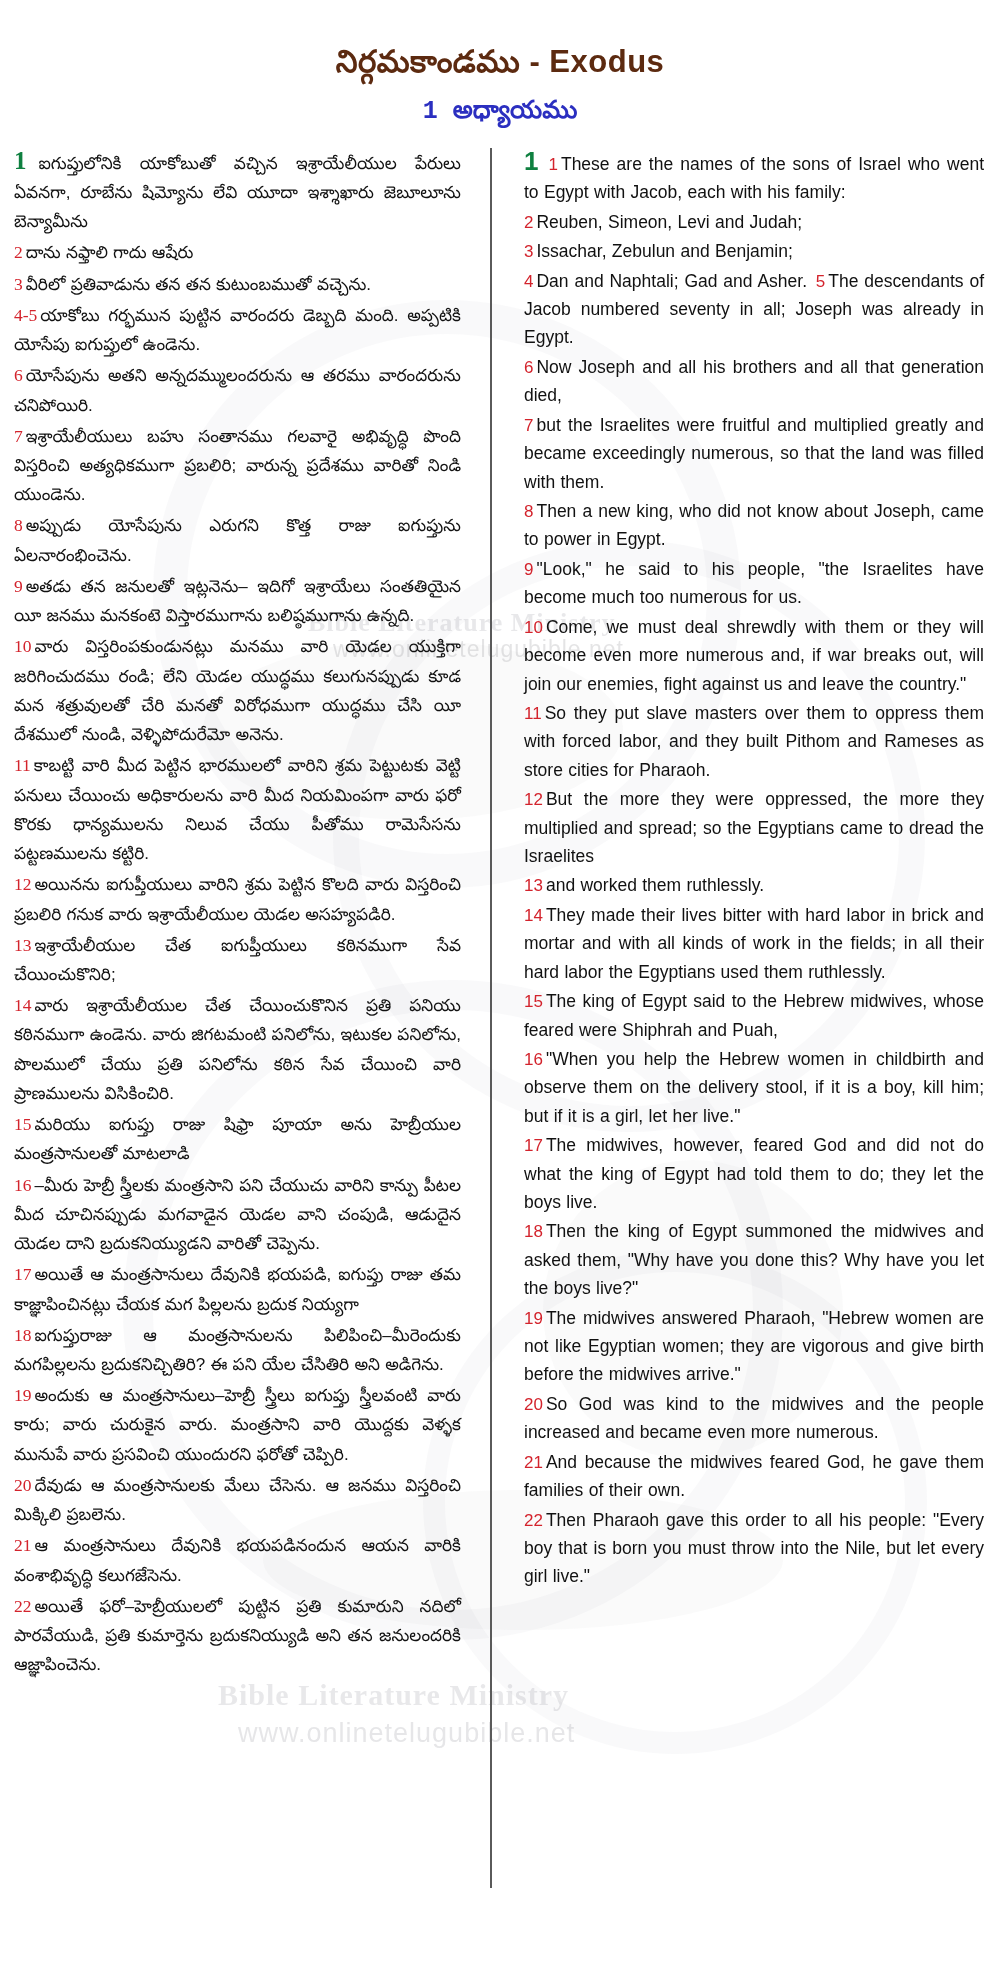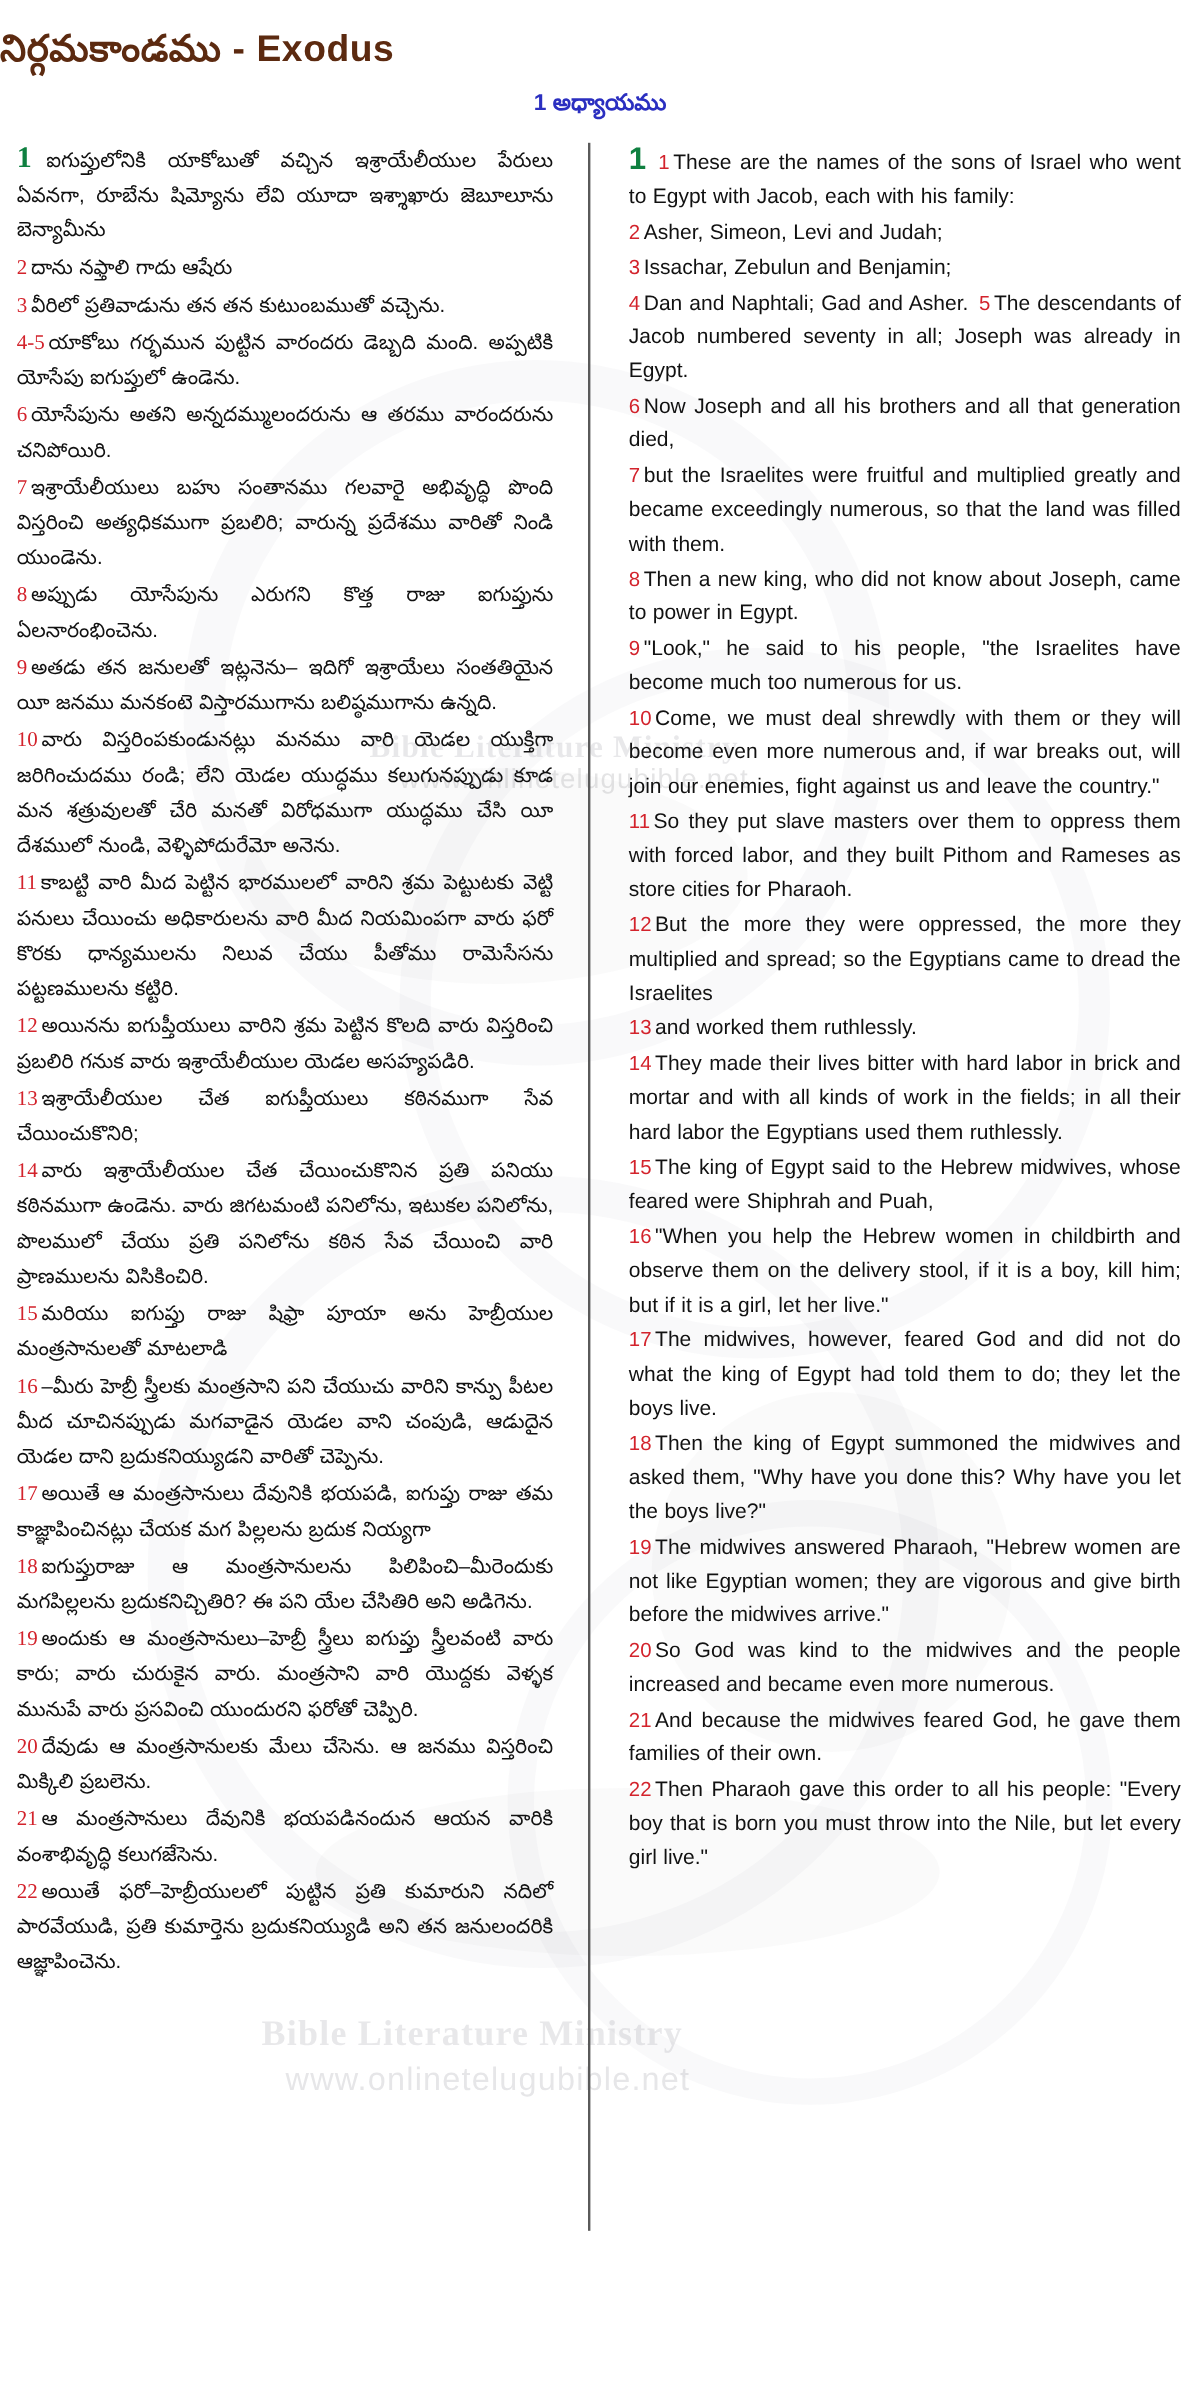--- a/index.html
+++ b/index.html
@@ -56,33 +56,34 @@
   .wm-text.wt-c { left: 215px; top: 1678px; font-size: 30px; }
   .wm-text.wt-d { left: 235px; top: 1718px; font-size: 27px; font-family: "Liberation Sans", sans-serif; font-weight: normal; color: rgba(130,130,138,0.20); }
 
   
   #page {
     position: relative;
     z-index: 2;
     width: 1000px;
   }
   #book-title {
+    text-align: center;
     font-family: "Liberation Sans", sans-serif;
     font-weight: bold;
     font-size: 31px;
     color: #5c2a10;
-    padding-top: 23px;
+    padding-top: 44px;
     letter-spacing: 0.5px;
     line-height: 1.15;
   }
   #chapter-heading {
     text-align: center;
-    font-family: Liberation Sans, sans-serif;
-    font-weight: bold;
-    font-size: 19px;
+    font-family: Liberation Mono, monospace;
+    font-weight: bold;
+    font-size: 25px;
     color: #2b2fc0;
     padding-top: 16px;
     padding-bottom: 8px;
   }
 
   
   #columns {
     display: flex;
     align-items: flex-start;
     margin-top: 10px;
@@ -194,21 +195,21 @@
         <div class="verse"><span class="vnum">19</span><span>అందుకు ఆ మంత్రసానులు–హెబ్రీ స్త్రీలు ఐగుప్తు స్త్రీలవంటి వారు కారు; వారు చురుకైన వారు. మంత్రసాని వారి యొద్దకు వెళ్ళక మునుపే వారు ప్రసవించి యుందురని ఫరోతో చెప్పిరి.</span></div>
         <div class="verse"><span class="vnum">20</span><span>దేవుడు ఆ మంత్రసానులకు మేలు చేసెను. ఆ జనము విస్తరించి మిక్కిలి ప్రబలెను.</span></div>
         <div class="verse"><span class="vnum">21</span><span>ఆ మంత్రసానులు దేవునికి భయపడినందున ఆయన వారికి వంశాభివృద్ధి కలుగజేసెను.</span></div>
         <div class="verse"><span class="vnum">22</span><span>అయితే ఫరో–హెబ్రీయులలో పుట్టిన ప్రతి కుమారుని నదిలో పారవేయుడి, ప్రతి కుమార్తెను బ్రదుకనియ్యుడి అని తన జనులందరికి ఆజ్ఞాపించెను.</span></div>
       </div>
 
     <div id="divider-rule"></div>
 
     <div id="english-column">
         <div class="verse"><span class="dropcap">1</span><span class="vnum">1</span><span>These are the names of the sons of Israel who went to Egypt with Jacob, each with his family:</span></div>
-        <div class="verse"><span class="vnum">2</span><span>Asher, Simeon, Levi and Judah;</span></div>
+        <div class="verse"><span class="vnum">2</span><span>Reuben, Simeon, Levi and Judah;</span></div>
         <div class="verse"><span class="vnum">3</span><span>Issachar, Zebulun and Benjamin;</span></div>
         <div class="verse"><span class="vnum">4</span><span>Dan and Naphtali; Gad and Asher. </span><span class="vnum inline">5</span><span>The descendants of Jacob numbered seventy in all; Joseph was already in Egypt.</span></div>
         <div class="verse"><span class="vnum">6</span><span>Now Joseph and all his brothers and all that generation died,</span></div>
         <div class="verse"><span class="vnum">7</span><span>but the Israelites were fruitful and multiplied greatly and became exceedingly numerous, so that the land was filled with them.</span></div>
         <div class="verse"><span class="vnum">8</span><span>Then a new king, who did not know about Joseph, came to power in Egypt.</span></div>
         <div class="verse"><span class="vnum">9</span><span>"Look," he said to his people, "the Israelites have become much too numerous for us.</span></div>
         <div class="verse"><span class="vnum">10</span><span>Come, we must deal shrewdly with them or they will become even more numerous and, if war breaks out, will join our enemies, fight against us and leave the country."</span></div>
         <div class="verse"><span class="vnum">11</span><span>So they put slave masters over them to oppress them with forced labor, and they built Pithom and Rameses as store cities for Pharaoh.</span></div>
         <div class="verse"><span class="vnum">12</span><span>But the more they were oppressed, the more they multiplied and spread; so the Egyptians came to dread the Israelites</span></div>
         <div class="verse"><span class="vnum">13</span><span>and worked them ruthlessly.</span></div>

